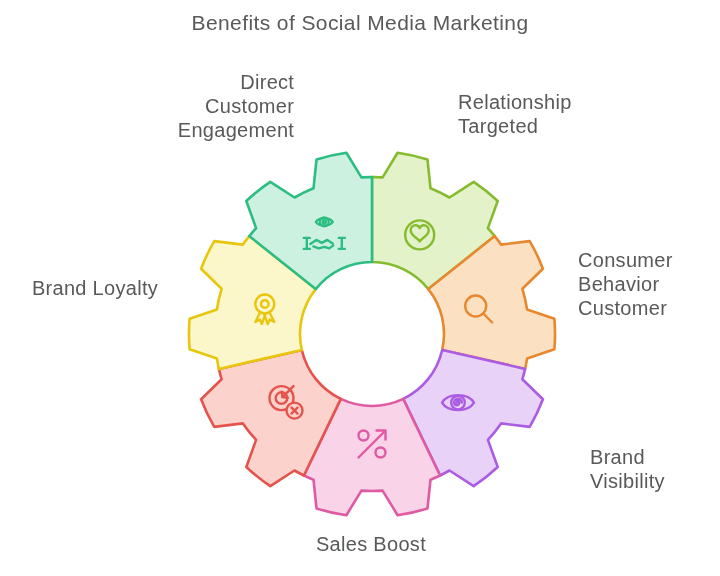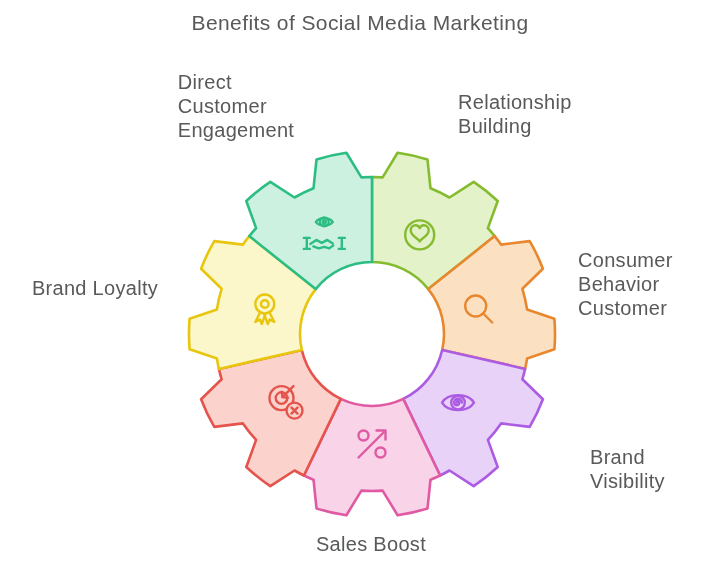--- a/index.html
+++ b/index.html
@@ -9,21 +9,21 @@
   }
   .title{
     position:absolute;top:11px;left:0;width:720px;text-align:center;
     font-size:21px;color:#58595b;letter-spacing:.4px;
   }
   #gear-svg{position:absolute;left:0;top:0;width:720px;height:576px;}
   .seg-label{
     position:absolute;font-size:20px;line-height:24px;color:#58595b;
     white-space:pre-line;letter-spacing:.3px;
   }
-  .center{transform:translateX(-50%);text-align:left;}
+  .center{transform:translateX(-50%);text-align:right;}
 </style>
 </head>
 <body>
 
 <div class="canvas">
   <div class="title">Benefits of Social Media Marketing</div>
 
   <svg id="gear-svg" viewBox="0 0 720 576">
       <path d="M372.0,262.0 L372.0,177.0 A157,157 0 0 1 382.6,177.4 L397.6,152.8 A183,183 0 0 1 427.5,159.6 L430.5,188.3 A157,157 0 0 1 449.5,197.5 L473.7,181.9 A183,183 0 0 1 497.7,201.0 L487.9,228.1 A157,157 0 0 1 494.7,236.1 L428.3,289.1 A72,72 0 0 0 372.0,262.0 Z" fill="#e3f2c8" stroke="#85bb2e" stroke-width="2.6" stroke-linejoin="round"></path>
       <g transform="translate(419.7,234.9)" stroke="#85bb2e" fill="none" stroke-width="2.4" stroke-linecap="round" stroke-linejoin="round">
@@ -73,20 +73,20 @@
         <path d="M14.5,3 L20.5,3 M17.5,3 L17.5,14 M14.5,14 L20.5,14" fill="none"></path>
         <path d="M-14,9 L-8,5 L-2.5,8 L3,5 L8.5,8.5" fill="none"></path>
         <path d="M-11,11.5 L-5.5,13.5 L0,12 L5,13.5 L9,10.5" fill="none"></path>
       </g>
     </svg>
 
   <div class="seg-label center" style="left:236px;top:70px;">Direct
 Customer
 Engagement</div>
   <div class="seg-label" style="left:458px;top:90px;">Relationship
-Building</div>
+Targeted</div>
   <div class="seg-label" style="left:578px;top:248px;">Consumer
 Behavior
 Customer</div>
   <div class="seg-label" style="left:542px;top:445px;margin-left:48px;">Brand Visibility</div>
   <div class="seg-label center" style="left:371px;top:532px;">Sales Boost</div>
   <div class="seg-label center" style="left:95px;top:276px;">Brand Loyalty</div>
 </div>
 
 </body></html>

